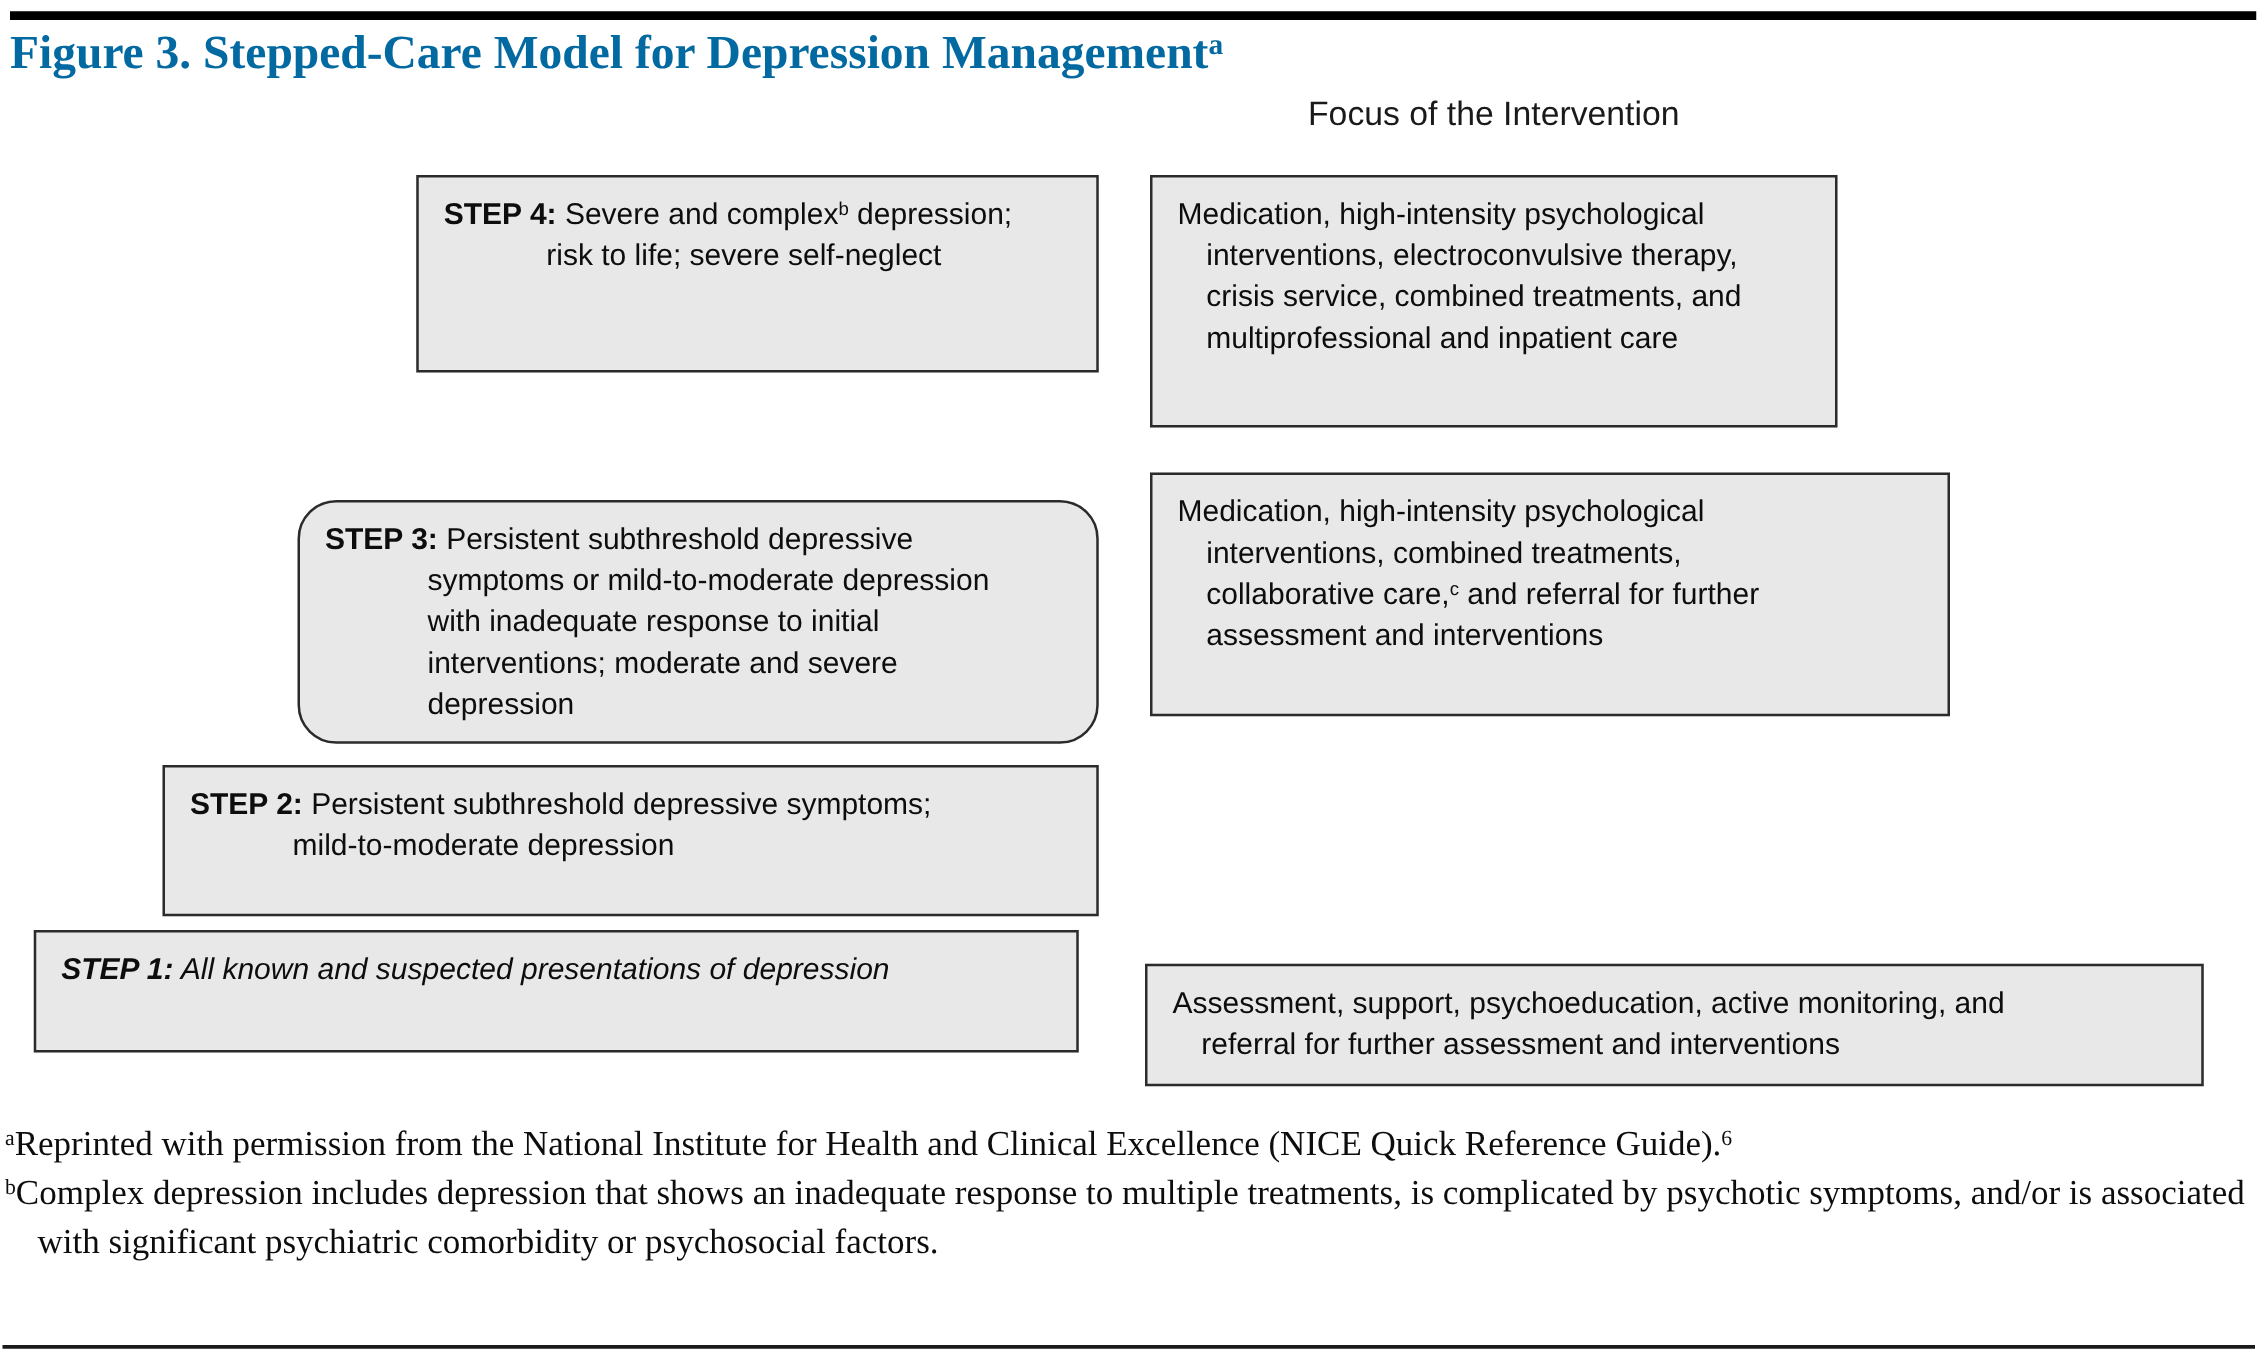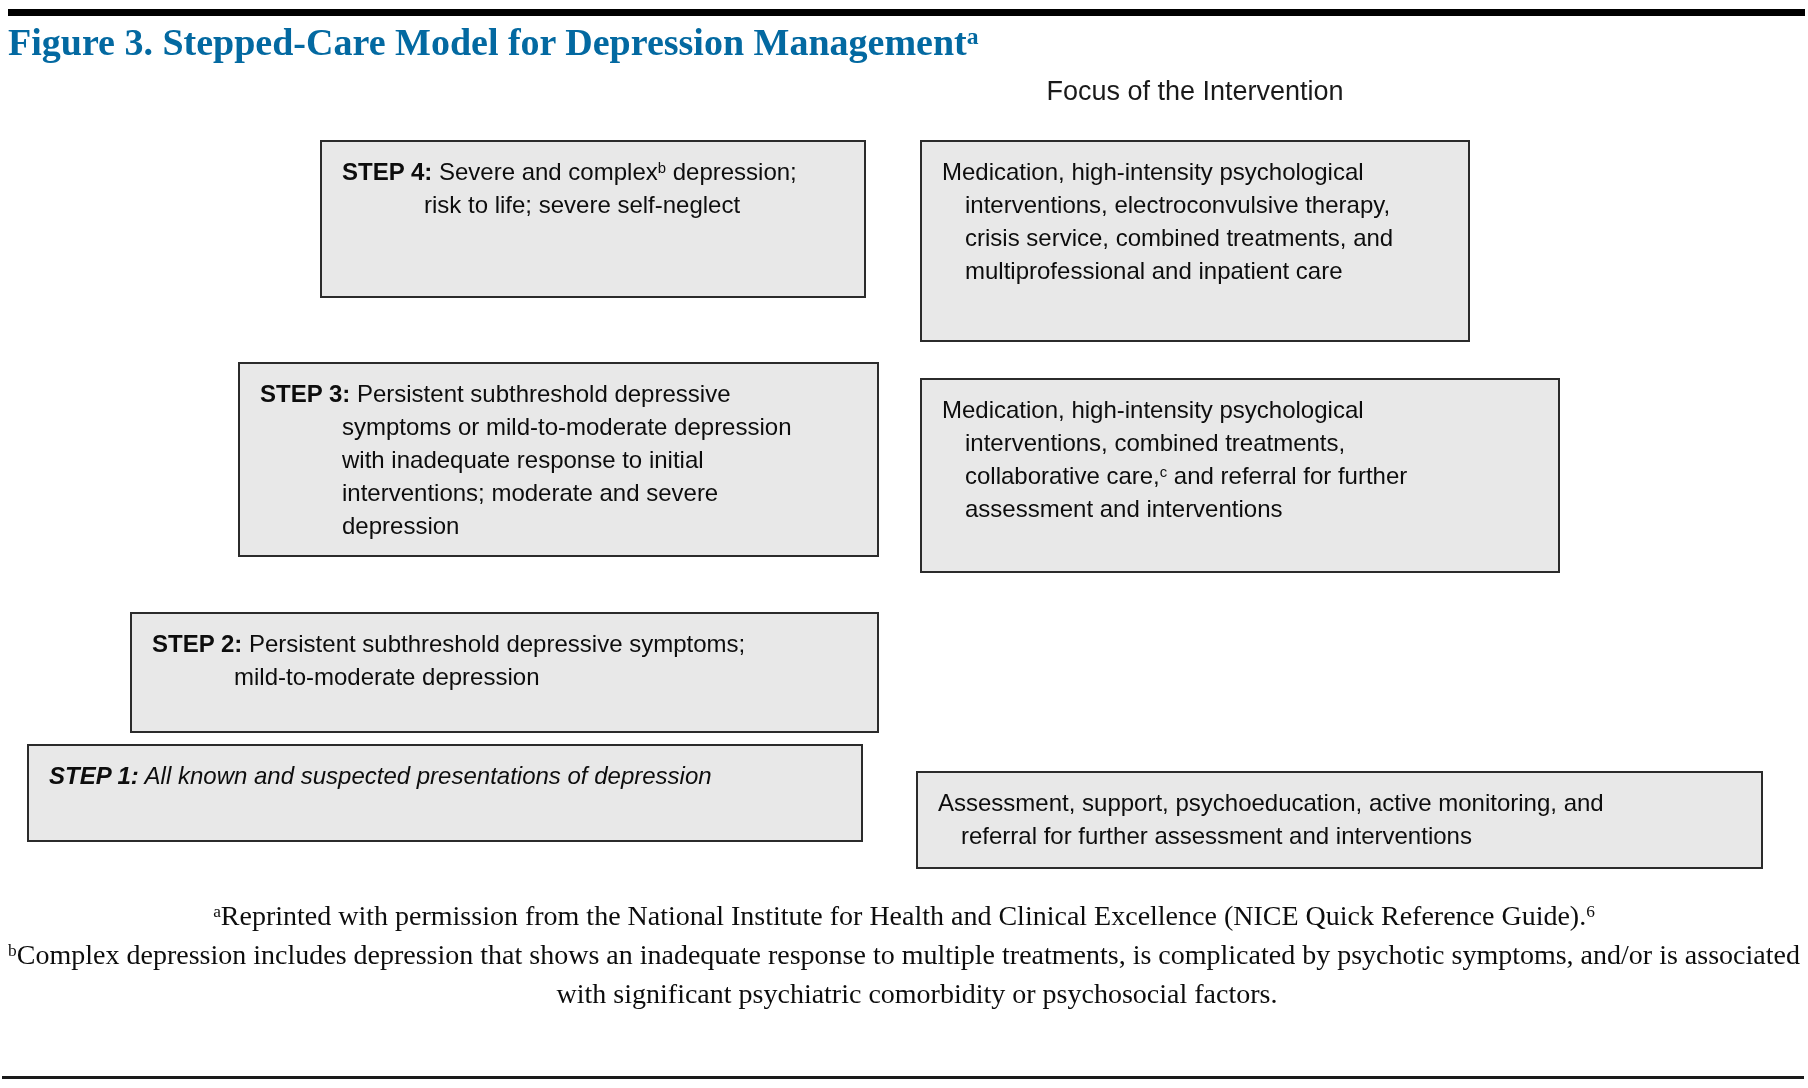--- a/index.html
+++ b/index.html
@@ -41,23 +41,23 @@
   .box {
     position: absolute;
     background: #e8e8e8;
     border: 2px solid #2b2b2b;
     padding: 13px 16px 12px 20px;
     font-size: 24px;
     line-height: 33px;
     color: #0d0d0d;
   }
   
-  .s4f { left: 320px; top: 140px; width: 546px; height: 158px; }
+  .s4f { left: 333px; top: 140px; width: 546px; height: 158px; }
   .s4n { left: 920px; top: 140px; width: 550px; height: 202px; }
-  .s3f { left: 238px; top: 362px; width: 641px; height: 195px; }
+  .s3f { left: 238px; top: 400px; width: 641px; height: 195px; border-radius: 31px; }
   .s3n { left: 920px; top: 378px; width: 640px; height: 195px; }
   .s2f { left: 130px; top: 612px; width: 749px; height: 121px; }
   .s2n { left: 916px; top: 612px; width: 750px; height: 121px; }
   .s1f { left:  27px; top: 744px; width: 836px; height:  98px; font-style: italic; }
   .s1n { left: 916px; top: 771px; width: 847px; height:  98px; }
 
   .bt { display: block; }
   .bt-left  { padding-left: 82px; text-indent: -82px; }   
   .bt-right { padding-left: 23px; text-indent: -23px; }   
   .w-s4f { width: 470px; }
@@ -80,21 +80,21 @@
 
   .footnotes {
     position: absolute;
     left: 4px; top: 896px;
     width: 1800px;
     font-family: "Liberation Serif", serif;
     font-size: 28px;
     line-height: 39px;
     color: #0d0d0d;
   }
-  .footnote { padding-left: 26px; text-indent: -26px; text-align: center; }
+  .footnote { padding-left: 26px; text-indent: -26px; }
 
   .bottom-rule {
     position: absolute;
     left: 2px; top: 1076px;
     width: 1802px; height: 3px;
     background: #1a1a1a;
   }
 </style>
 </head>
 <body>

